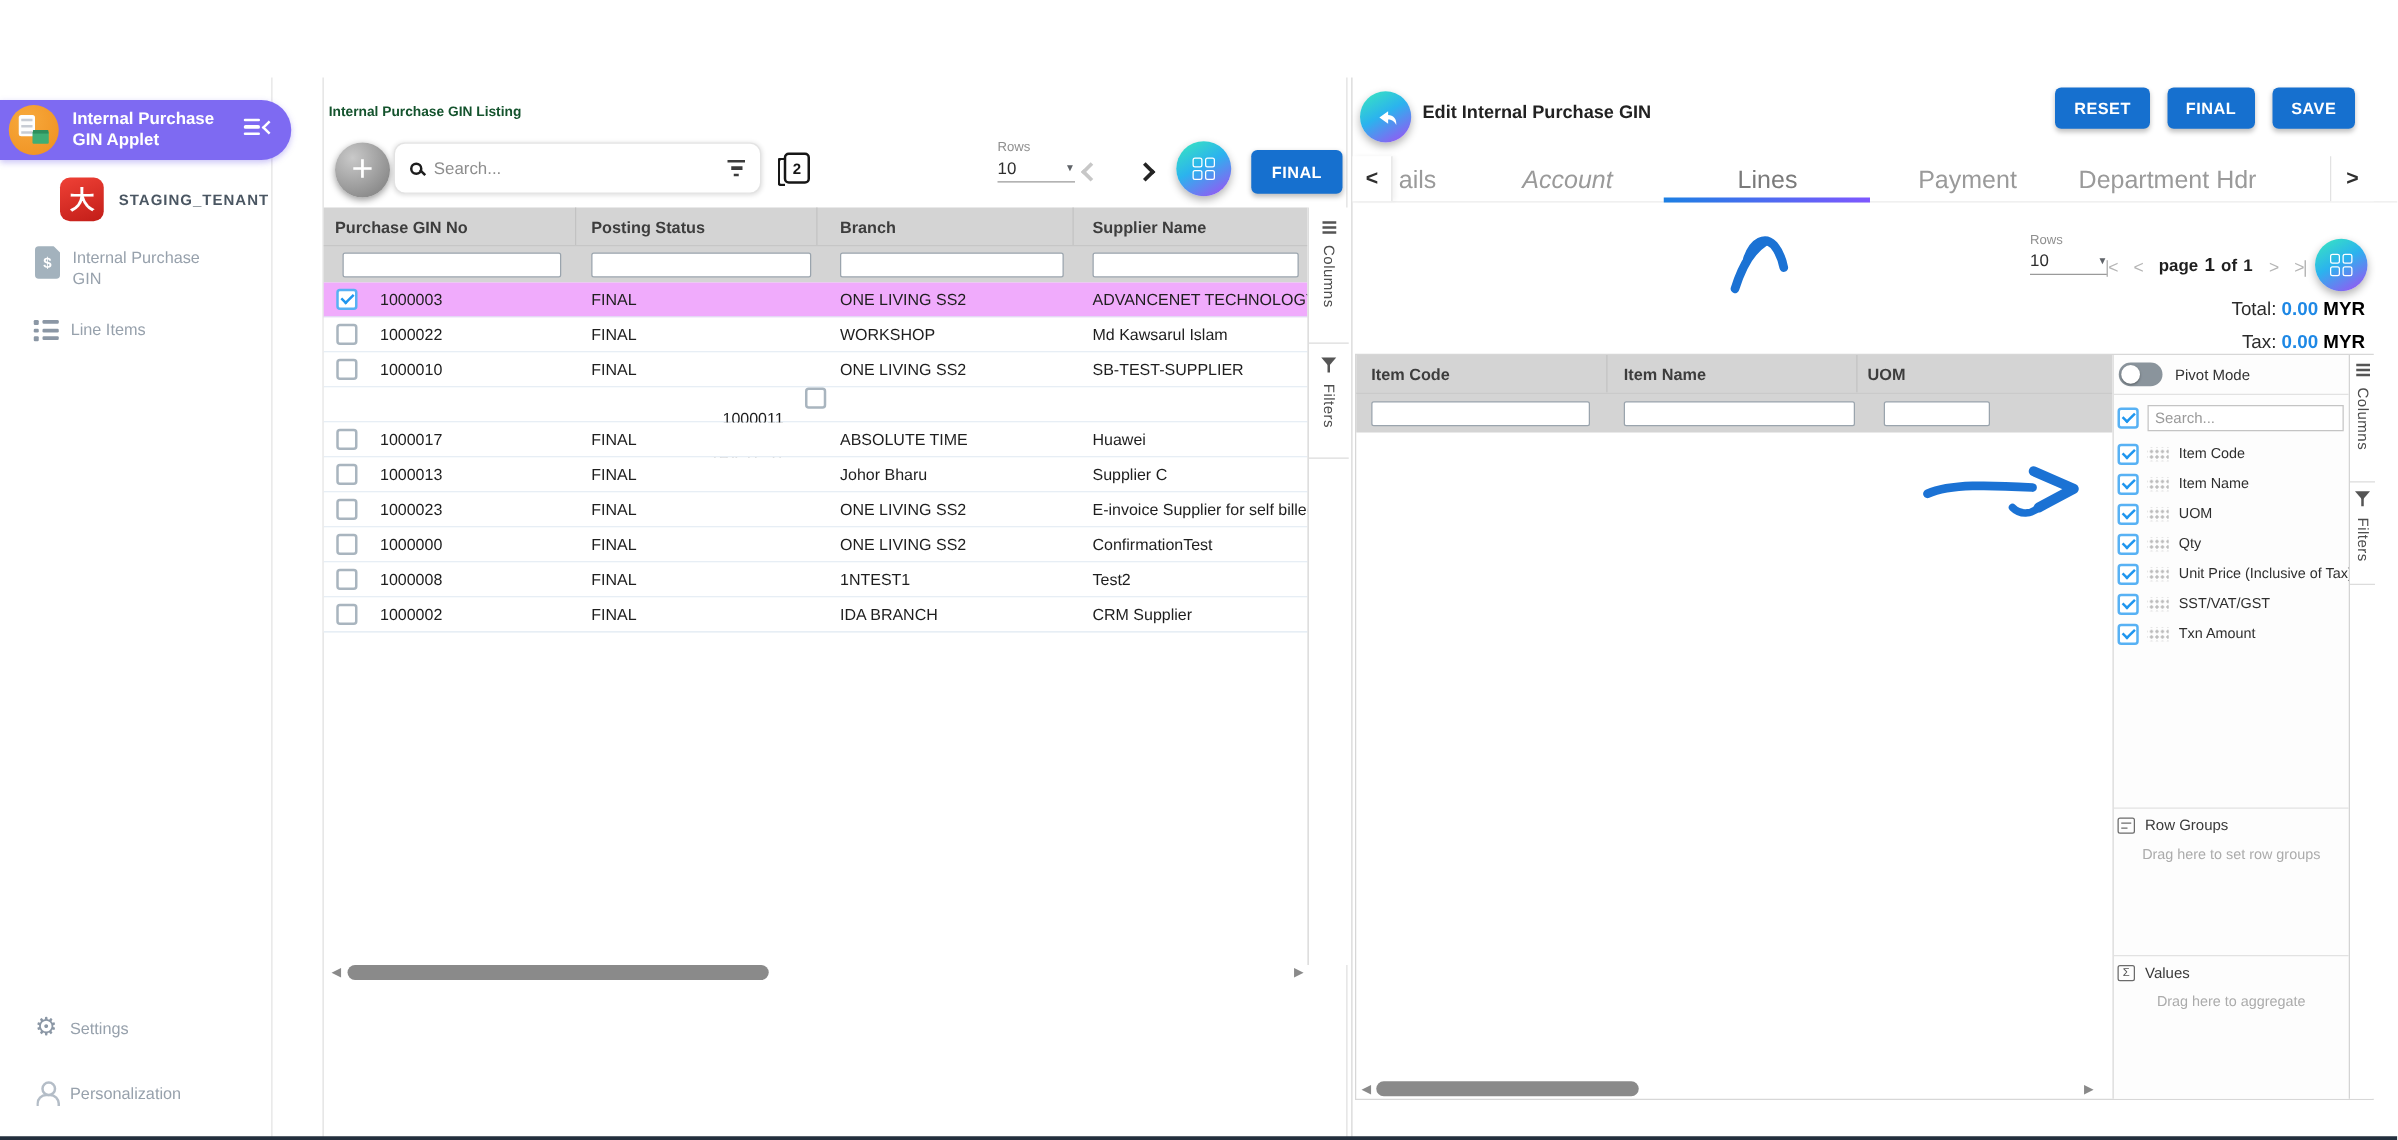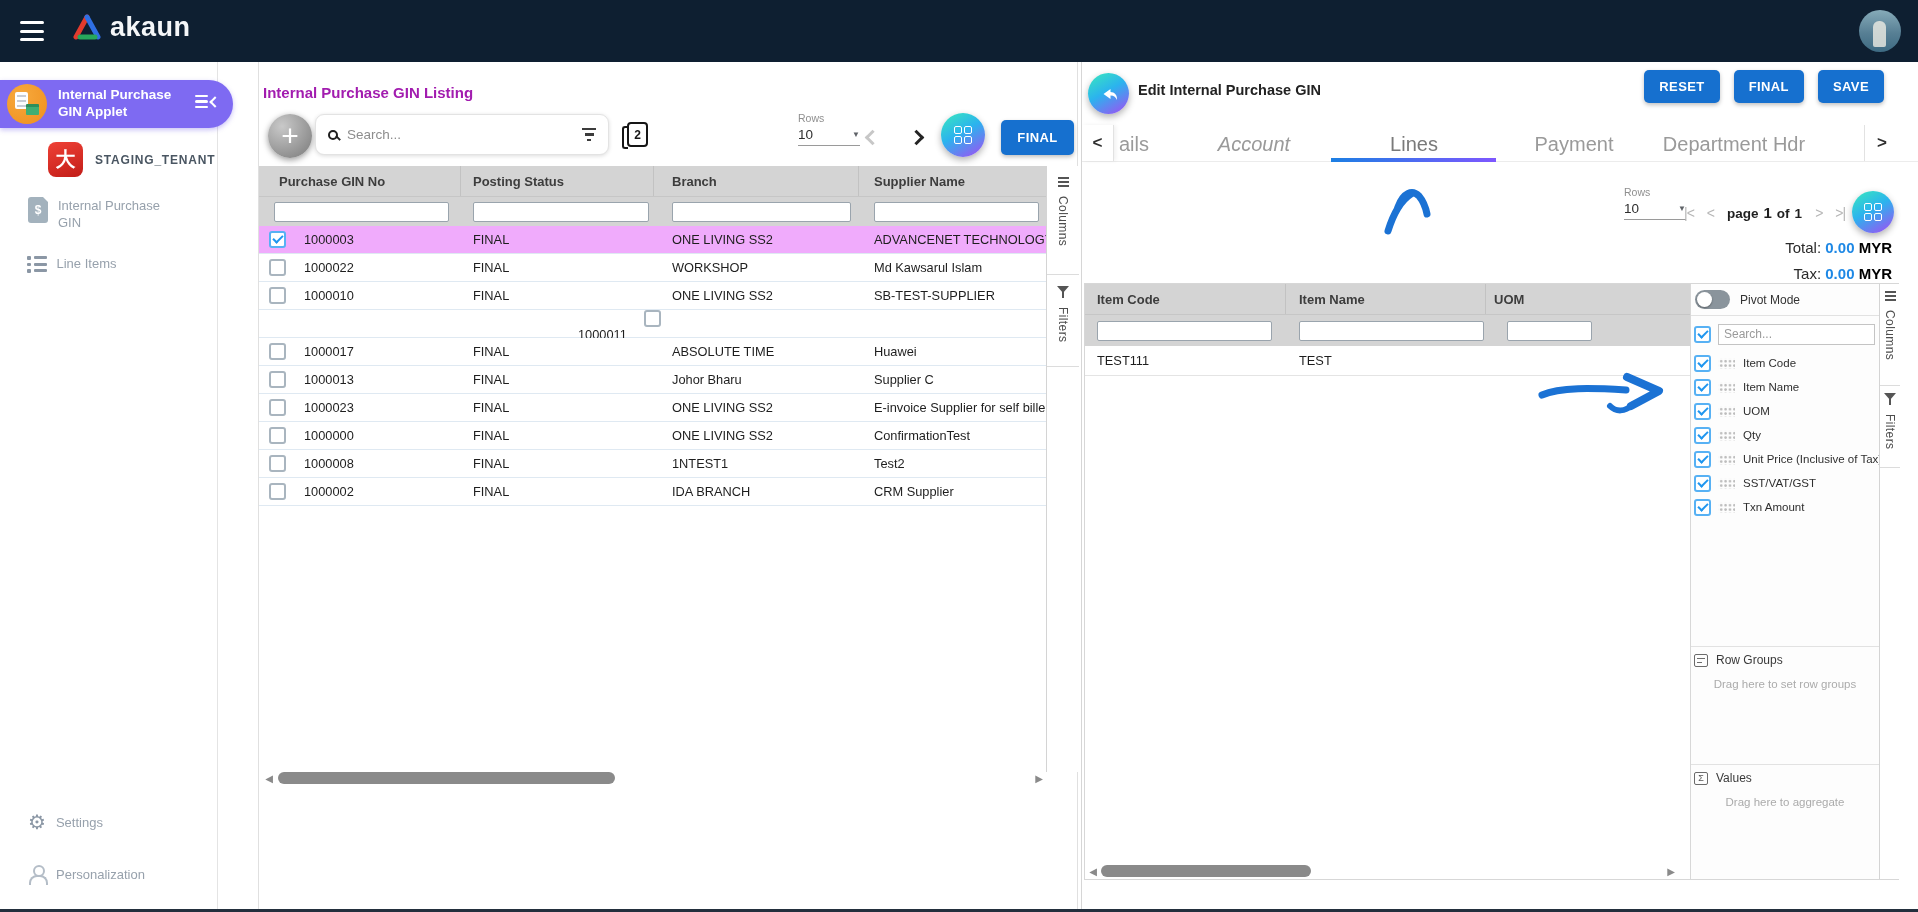--- a/index.html
+++ b/index.html
@@ -59,21 +59,21 @@
   .person-icon { width:18px; height:18px; position:relative; }
   .person-icon::before { content:""; position:absolute; left:4.5px; top:0; width:8px; height:8px;
                          border:2.4px solid #b4bdc7; border-radius:50%; }
   .person-icon::after { content:""; position:absolute; left:1px; top:10px; width:15px; height:8px;
                         border:2.4px solid #b4bdc7; border-bottom:none; border-radius:8px 8px 0 0; }
   .bottom-edge { position:absolute; left:0; bottom:0; width:100%; height:3px; background:#232f3d; z-index:50; }
 
   
   .listing { position:absolute; left:258px; top:62px; width:820px; height:850px; background:#fff;
              border-left:1px solid #e0e0e0; border-right:1px solid #e0e0e0; }
-  .listing-title { position:absolute; left:4px; top:22px; font-size:15px; font-weight:700; color:#a21caf; }
+  .listing-title { position:absolute; left:4px; top:22px; font-size:11px; font-weight:700; color:#14532d; }
   .plusbtn { position:absolute; left:9px; top:52px; width:44px; height:44px; border-radius:50%;
              background:radial-gradient(circle at 32% 28%, #c9c9c9, #8d8d8d 75%);
              box-shadow:0 2px 6px rgba(0,0,0,.4); color:#fff; font-size:30px; font-weight:400;
              display:flex; align-items:center; justify-content:center; cursor:pointer; }
   .searchbox { position:absolute; left:56px; top:52px; width:294px; height:41px; background:#fff;
                border:1px solid #e3e3e3; border-radius:9px; box-shadow:0 1px 4px rgba(0,0,0,.14);
                display:flex; align-items:center; padding:0 12px; gap:9px; }
   .mag { width:10px; height:10px; border:2.2px solid #1d1d1d; border-radius:50%; position:relative; flex:none; }
   .mag::after { content:""; position:absolute; width:6px; height:2.2px; background:#1d1d1d;
                 transform:rotate(45deg); right:-5px; bottom:-2px; }
@@ -117,21 +117,21 @@
                  font-size:13px; font-weight:700; color:#3d3d3d; }
   .mtbl-filter { top:134px; height:30px; background:#d4d4d4; align-items:center; border-top:1px solid #c6c6c6; }
   .mtbl-row    { height:28px; align-items:center; font-size:12.8px; color:#1e1e1e;
                  border-bottom:1px solid #dfe9f2; background:#fff; cursor:pointer; }
   .mtbl-row.sel { background:#f0abfc; }
   .mc0 { width:37px; display:flex; justify-content:center; }
   .mc1 { width:165px; padding-left:8px; }
   .mc2 { width:193px; padding-left:12px; }
   .mc3 { width:205px; padding-left:18px; }
   .mc4 { flex:1; padding-left:15px; overflow:hidden; white-space:nowrap; }
-  .mtbl-head .mh1 { width:202px; padding-left:20px; border-right:1px solid #c2c2c2; height:100%; display:flex; align-items:center; }
+  .mtbl-head .mh1 { width:202px; padding-left:9px; border-right:1px solid #c2c2c2; height:100%; display:flex; align-items:center; }
   .mtbl-head .mh2 { width:193px; padding-left:12px; border-right:1px solid #c2c2c2; height:100%; display:flex; align-items:center; }
   .mtbl-head .mh3 { width:205px; padding-left:18px; border-right:1px solid #c2c2c2; height:100%; display:flex; align-items:center; }
   .mtbl-head .mh4 { flex:1; padding-left:15px; height:100%; display:flex; align-items:center; }
   .flt-input { height:20px; border:1px solid #9aa4ad; border-radius:2px; background:#fff; outline:none;
                font-size:12px; padding:0 4px; font-family:"Liberation Sans",sans-serif; }
 
   .cb { width:17px; height:17px; border:2px solid #a9b5bf; border-radius:3px; background:#fff;
         display:flex; align-items:center; justify-content:center; cursor:pointer; flex:none; }
   .cb.checked { border-color:#57b1f4; }
   .cb.checked::after { content:""; width:8px; height:4px; border-left:2.3px solid #1f96ef;
@@ -220,36 +220,20 @@
   .drop-hint { position:absolute; width:100%; text-align:center; font-size:11.5px; color:#ababab; }
   .sect-line { position:absolute; left:0; width:100%; border-top:1px solid #e2e2e2; }
 
   .annot { position:absolute; left:0; top:0; z-index:60; pointer-events:none; }
 </style>
 </head>
 <body>
 
 <div class="app">
 
-  <div class="topbar">
-    <div class="hamburger">
-        <span></span>
-        <span></span>
-        <span></span>
-      </div>
-    <div class="brand">
-      <svg width="30" height="27" viewBox="0 0 30 27">
-        <polyline points="15,3 4,23" stroke="#e23b2e" stroke-width="5" stroke-linecap="round" fill="none"></polyline>
-        <polyline points="15,3 26,23" stroke="#2f6fe4" stroke-width="5" stroke-linecap="round" fill="none"></polyline>
-        <polyline points="8,23 23,23" stroke="#27a75c" stroke-width="5" stroke-linecap="round" fill="none"></polyline>
-      </svg>
-      <span class="brand-name">akaun</span>
-    </div>
-    <div class="avatar"></div>
-  </div>
 
   <div class="sidebar">
     <div class="applet-banner">
       <div class="applet-icon">
         <div class="doc">
             <i></i>
             <i></i>
             <i></i>
           </div>
           <div class="box"></div>
@@ -546,25 +530,20 @@
       <div class="rg-head">
         <div class="rc1">Item Code</div>
         <div class="rc2">Item Name</div>
         <div class="rc3">UOM</div>
       </div>
       <div class="rg-filter">
         <input class="flt-input" style="margin-left: 12px; width: 175px;">
         <input class="flt-input" style="margin-left: 27px; width: 185px;">
         <input class="flt-input" style="margin-left: 23px; width: 85px;">
       </div>
-      <div class="rg-row">
-        <div class="rc1">TEST111</div>
-        <div class="rc2">TEST</div>
-        <div class="rc3"></div>
-      </div>
 
       <div class="cpanel">
         <div class="pivot-row">
           <span class="toggle"></span>
           <span>Pivot Mode</span>
         </div>
         <div class="cp-search">
           <span class="cb checked"></span>
           <input placeholder="Search..." style="">
         </div>

